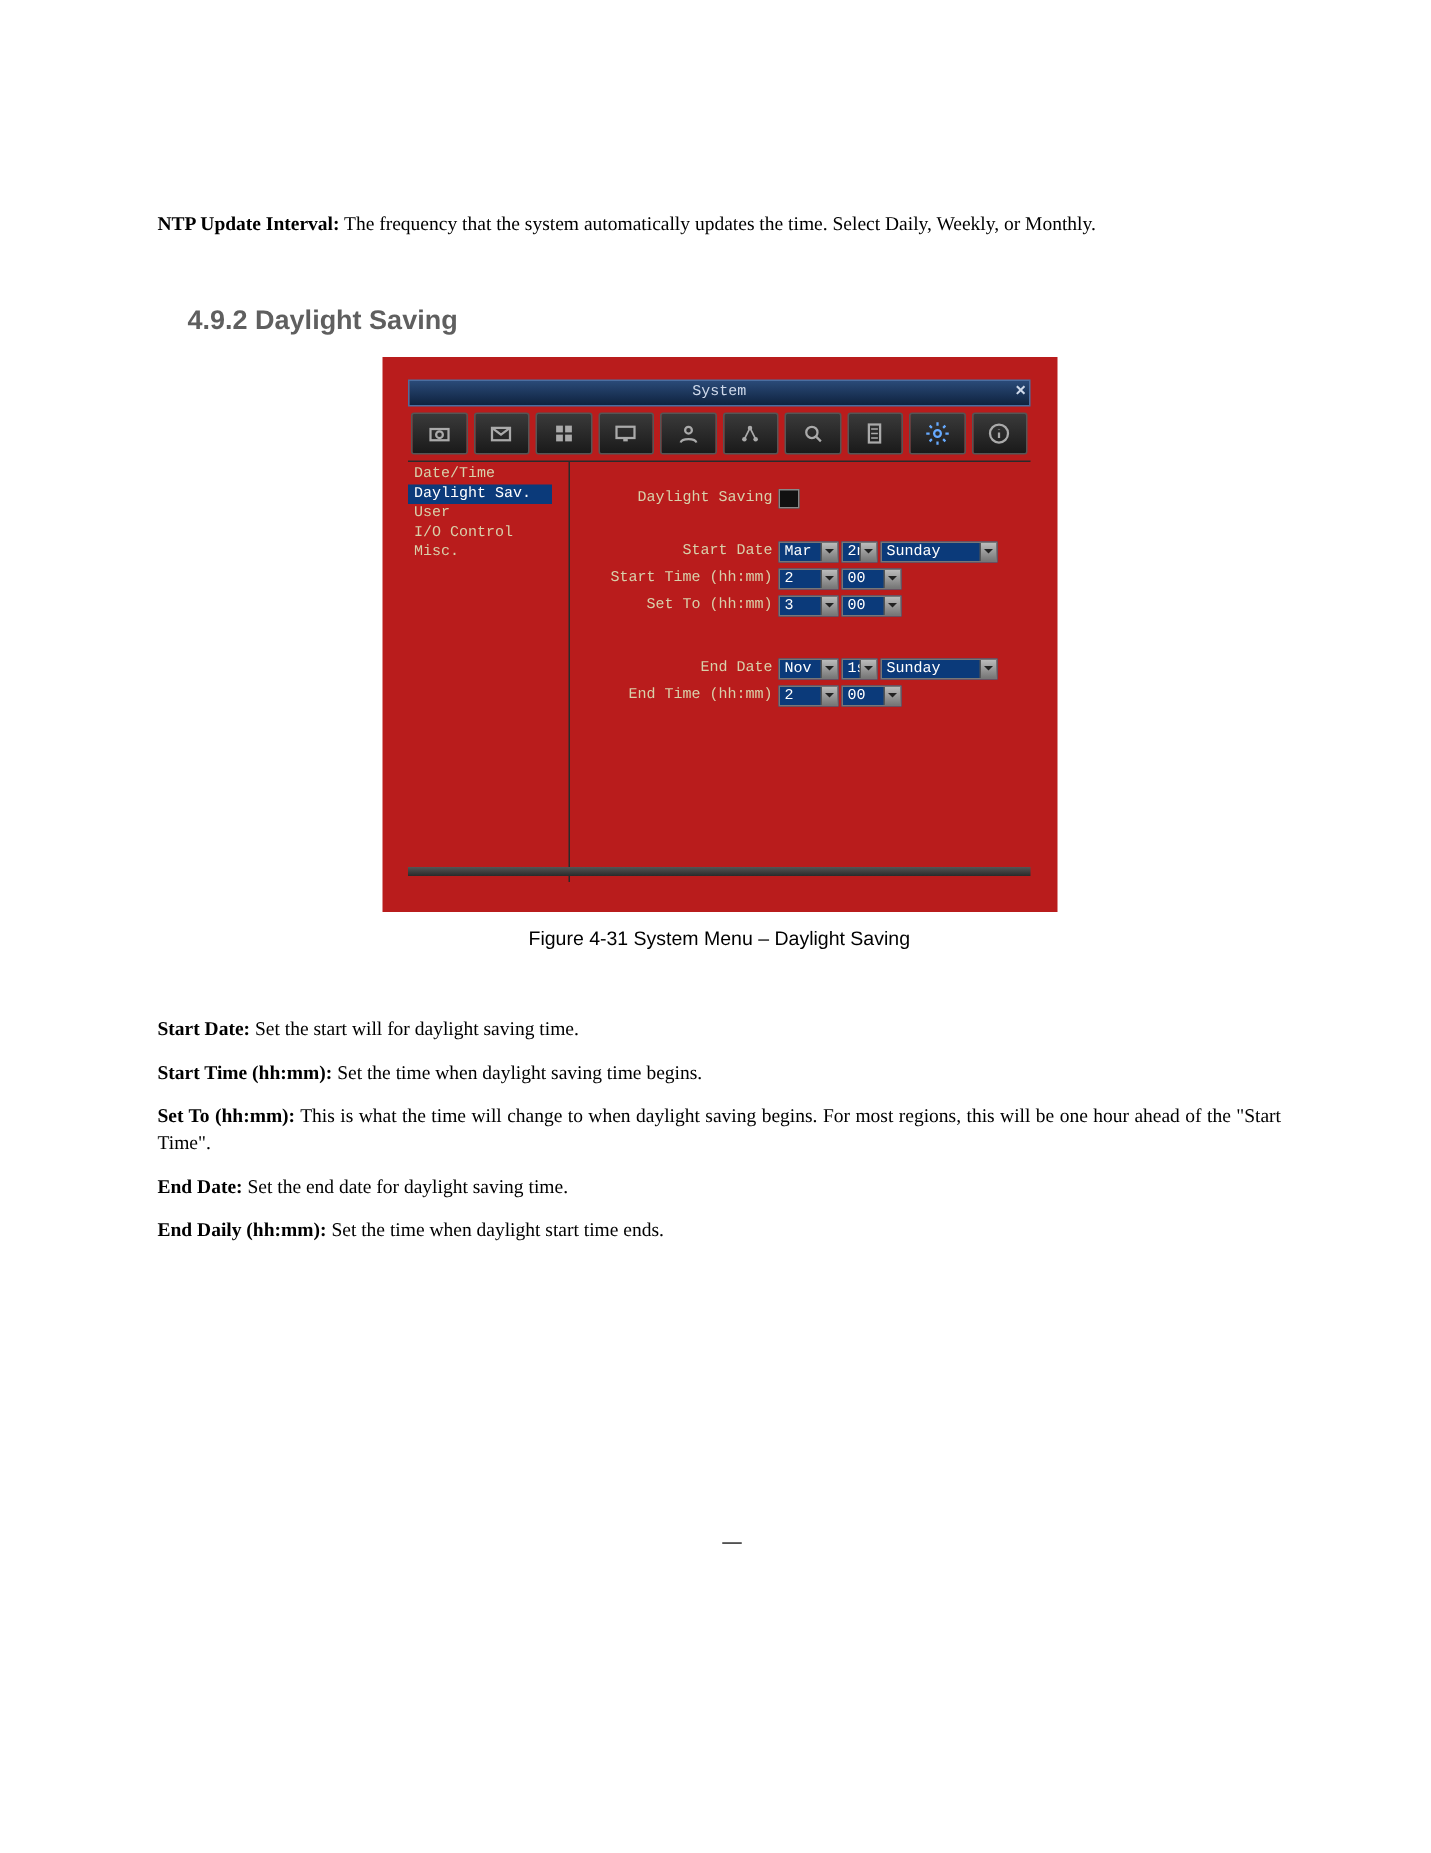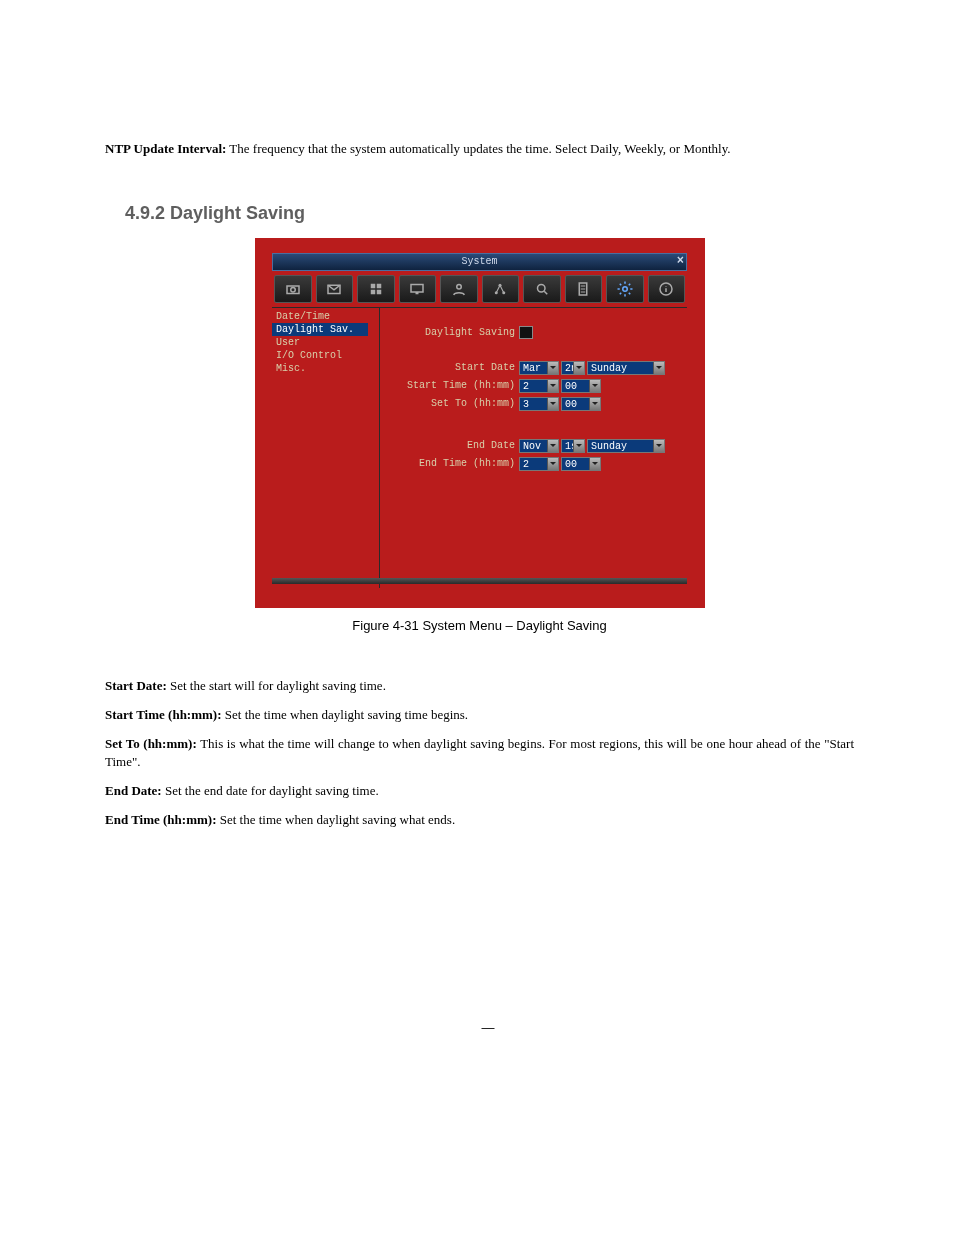--- a/index.html
+++ b/index.html
@@ -368,18 +368,18 @@
       <div class="statusbar"></div>
     </div>
     <div class="caption">Figure 4-31   System Menu – Daylight Saving</div>
   </div>
 
   <div class="deflist">
     <p class="para"><strong>Start Date:</strong><span> Set the start will for daylight saving time.</span></p>
     <p class="para"><strong>Start Time (hh:mm):</strong><span> Set the time when daylight saving time begins.</span></p>
     <p class="para"><strong>Set To (hh:mm):</strong><span> This is what the time will change to when daylight saving begins. For most regions, this will be one hour ahead of the "Start Time".</span></p>
     <p class="para"><strong>End Date:</strong><span> Set the end date for daylight saving time.</span></p>
-    <p class="para"><strong>End Time (hh:mm):</strong><span> Set the time when daylight saving what ends.</span></p>
+    <p class="para"><strong>End Daily (hh:mm):</strong><span> Set the time when daylight start time ends.</span></p>
   </div>
 
 
   <div class="pagenum">—</div>
 </div>
 
 </body></html>

